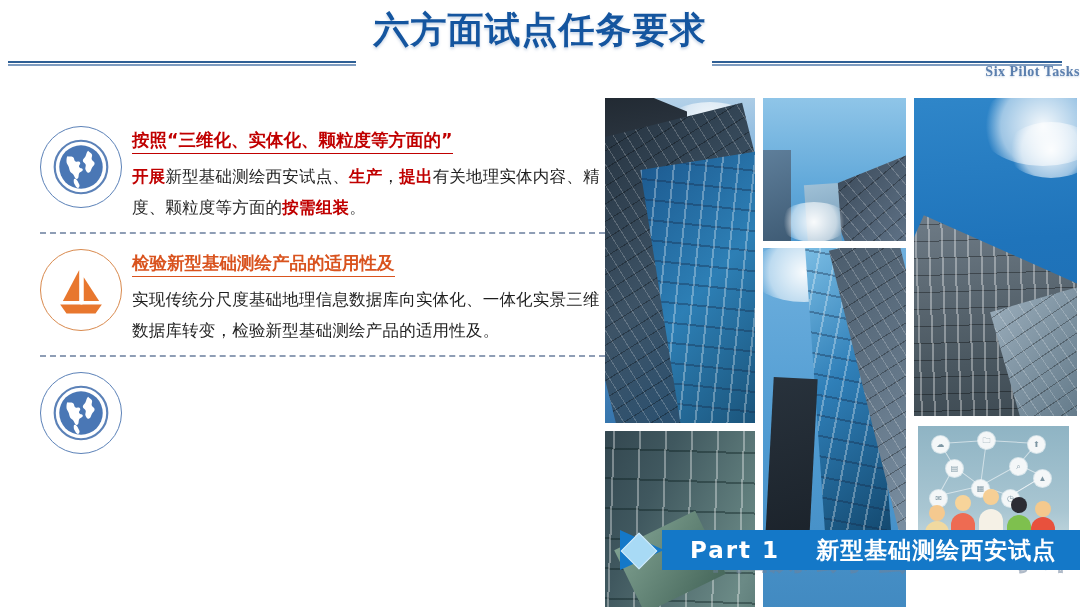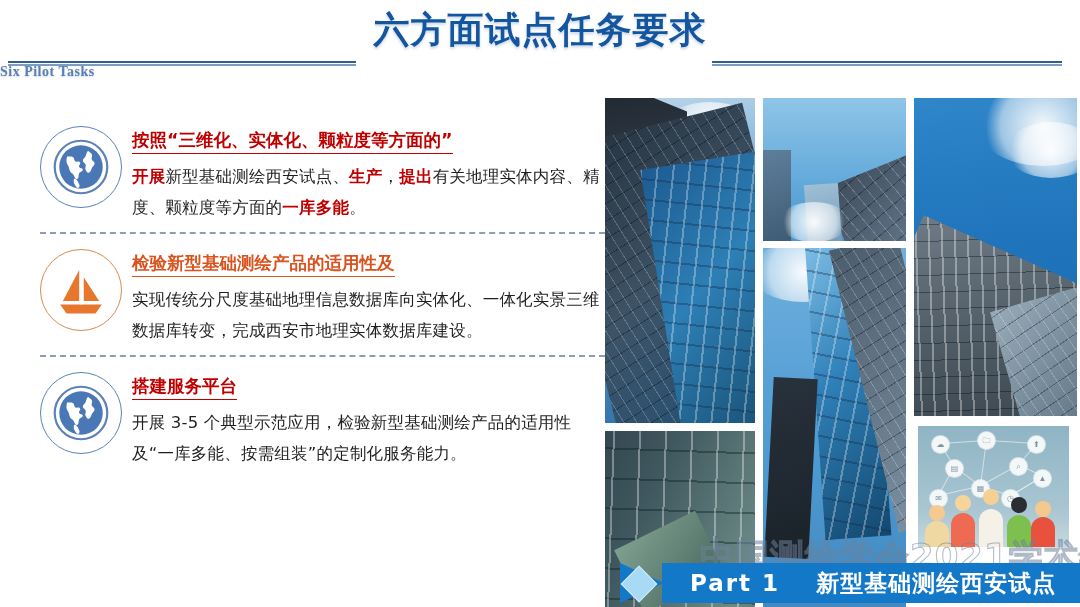--- a/index.html
+++ b/index.html
@@ -54,21 +54,21 @@
     color: #14559f;
     font-family: "DejaVu Sans", "Liberation Sans", sans-serif;
     text-shadow: 0 2px 3px rgba(120,150,190,0.40);
     line-height: 44px;
     white-space: nowrap;
   }
   .title-sub {
     position: absolute;
     left: 0; top: 64px;
     width: 1080px;
-    text-align: left;
+    text-align: right;
     font-size: 14px;
     font-weight: bold;
     color: #5b7fae;
     font-family: "Liberation Serif", "DejaVu Serif", serif;
     letter-spacing: 0.5px;
     text-shadow: 0 1px 2px rgba(150,175,205,0.5);
   }
 
   
   .left-col {
@@ -238,21 +238,21 @@
     -webkit-text-stroke: 1px rgba(110,130,155,0.55);
     font-family: "DejaVu Sans", "Liberation Sans", sans-serif;
     white-space: nowrap;
     pointer-events: none;
   }
 
   
   .footer {
     position: absolute;
     left: 608px;
-    top: 563px;
+    top: 530px;
     width: 472px;
     height: 40px;
   }
   .footer-bar {
     position: absolute;
     left: 54px; top: 0;
     width: 418px; height: 40px;
     background: #1478c8;
   }
   .footer-arrow {
@@ -311,58 +311,54 @@
         <svg class="icon-glyph" viewBox="0 0 64 64">
           <circle cx="32" cy="32" r="29" fill="none" stroke="#5c82b8" stroke-width="2.4"></circle>
           <circle cx="32" cy="32" r="24" fill="#4a77b5"></circle>
           <path fill="#ffffff" d="M17 20c2 1 4 0 6 1s1 4 3 5 4-1 5 1-2 3-1 5 4 1 4 3-3 2-4 4 0 5-2 6-3-2-4-4-3-2-4-4-1-4-2-6-2-3-2-5 0-5 1-6z"></path>
           <path fill="#ffffff" d="M40 14c1 2 3 2 4 4s-1 4 0 6 3 2 3 4-2 3-3 5-1 4-3 5-3-1-4-3 1-4 0-6-3-2-3-4 2-3 3-5 1-5 3-6z"></path>
           <path fill="#ffffff" d="M25 45c2 0 3 2 4 4s2 3 1 5-3 1-4-1-2-3-2-5 0-3 1-3z"></path>
         </svg>
       </div>
       <div class="texts">
         <div class="b-head red">按照“三维化、实体化、颗粒度等方面的”</div>
-        <div class="b-body"><span class="hl">开展</span><span>新型基础测绘西安试点、</span><span class="hl">生产</span><span>，</span><span class="hl">提出</span><span>有关地理实体内容、精度、颗粒度等方面的</span><span class="hl">一库多能</span><span>。</span></div>
+        <div class="b-body"><span class="hl">开展</span><span>新型基础测绘西安试点、</span><span class="hl">生产</span><span>，</span><span class="hl">提出</span><span>有关地理实体内容、精度、颗粒度等方面的</span><span class="hl">按需组装</span><span>。</span></div>
       </div>
     </div>
 
     <div class="divider"></div>
 
     <div class="bullet">
       <div class="icon-wrap">
         <div class="icon-ring orange"></div>
         <svg class="icon-glyph" viewBox="0 0 64 64">
           <path fill="#e8772e" d="M30 10 L30 44 L12 44 Z"></path>
           <path fill="#e8772e" d="M35 18 L35 44 L52 44 Z"></path>
           <path fill="#e8772e" d="M9 48 H55 L48 58 H16 Z"></path>
           <rect x="31.4" y="8" width="2.2" height="40" fill="#ffffff"></rect>
         </svg>
       </div>
       <div class="texts">
         <div class="b-head orange">检验新型基础测绘产品的适用性及</div>
-        <div class="b-body"><span>实现传统分尺度基础地理信息数据库向实体化、一体化实景三维数据库转变，完成西安市地理实体数据库建设。</span></div>
+        <div class="b-body"><span>实现传统分尺度基础地理信息数据库向实体化、一体化实景三维数据库转变，检验新型基础测绘产品的适用性及。</span></div>
       </div>
     </div>
 
     <div class="divider"></div>
 
     <div class="bullet">
       <div class="icon-wrap">
         <div class="icon-ring blue"></div>
         <svg class="icon-glyph" viewBox="0 0 64 64">
           <circle cx="32" cy="32" r="29" fill="none" stroke="#5c82b8" stroke-width="2.4"></circle>
           <circle cx="32" cy="32" r="24" fill="#4a77b5"></circle>
           <path fill="#ffffff" d="M17 20c2 1 4 0 6 1s1 4 3 5 4-1 5 1-2 3-1 5 4 1 4 3-3 2-4 4 0 5-2 6-3-2-4-4-3-2-4-4-1-4-2-6-2-3-2-5 0-5 1-6z"></path>
           <path fill="#ffffff" d="M40 14c1 2 3 2 4 4s-1 4 0 6 3 2 3 4-2 3-3 5-1 4-3 5-3-1-4-3 1-4 0-6-3-2-3-4 2-3 3-5 1-5 3-6z"></path>
           <path fill="#ffffff" d="M25 45c2 0 3 2 4 4s2 3 1 5-3 1-4-1-2-3-2-5 0-3 1-3z"></path>
         </svg>
-      </div>
-      <div class="texts">
-        <div class="b-head red">搭建服务平台</div>
-        <div class="b-body"><span>开展 3-5 个典型示范应用，检验新型基础测绘产品的适用性及“一库多能、按需组装”的定制化服务能力。</span></div>
       </div>
     </div>
 
   </div>
 
   <div class="collage">
 
     <div class="tile tile-a">
       <div class="sky" style="background:linear-gradient(170deg,#bcd6ea 0%,#6ea8d8 35%,#2f6fa8 100%)"></div>
       <div class="cloud" style="left:60px;top:4px;width:90px;height:45px;"></div>

